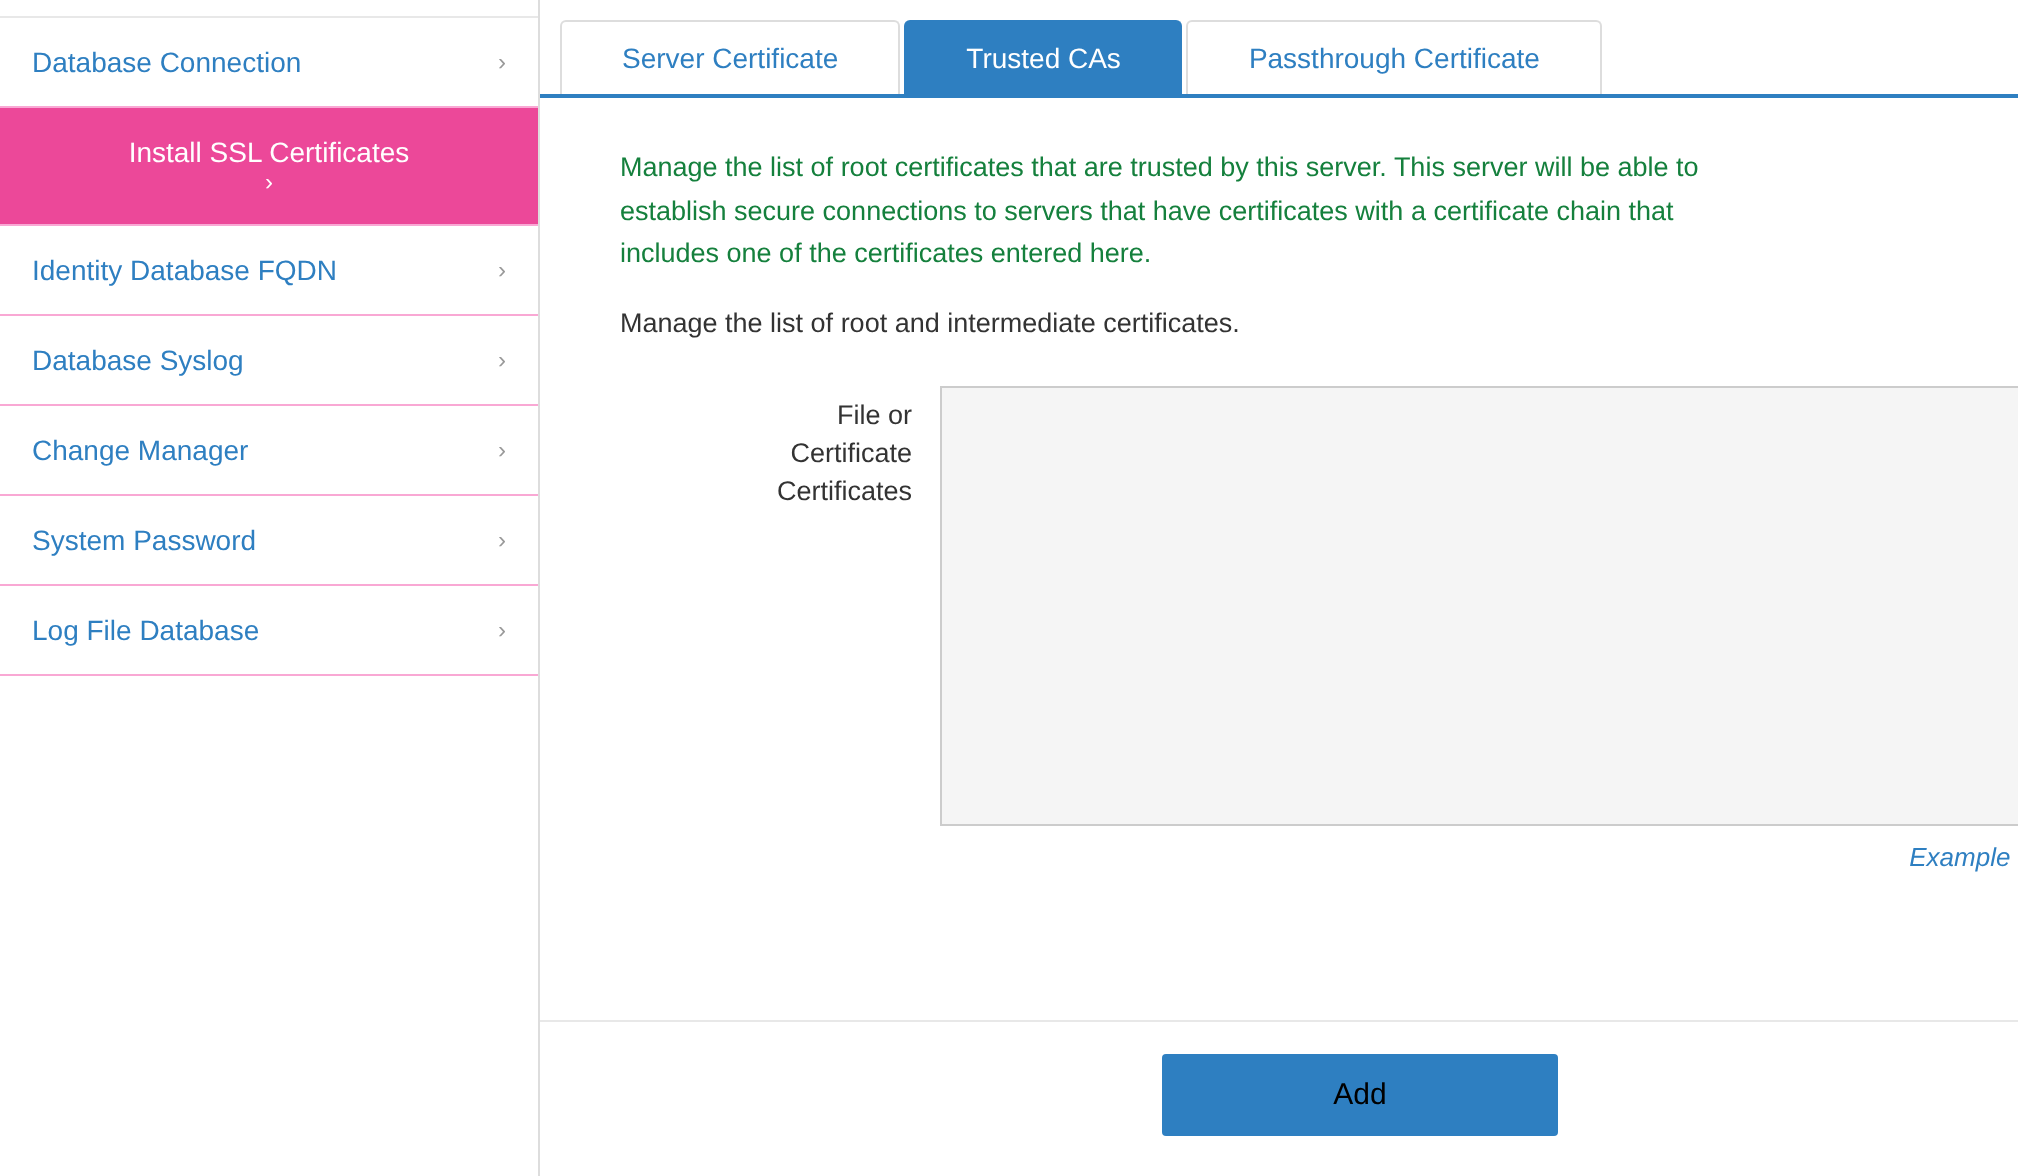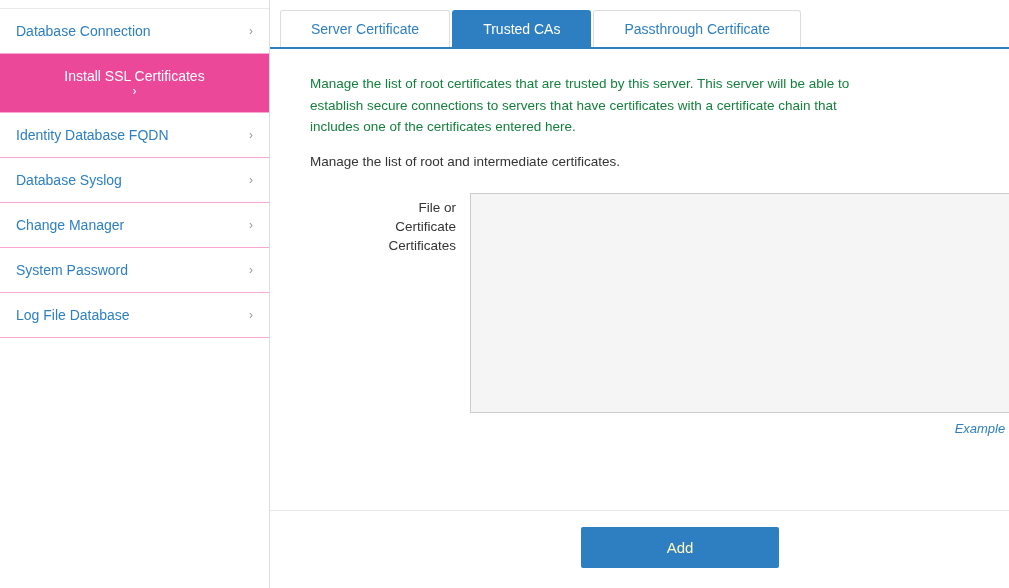--- a/index.html
+++ b/index.html
@@ -161,21 +161,21 @@
     
     .bottom-area {
       display: flex;
       justify-content: center;
       padding: 16px 40px 20px;
       border-top: 1px solid #e8e8e8;
     }
 
     .add-button {
       background: #2e7fc1;
-      color: #fef9c3;
+      color: #000000;
       border: none;
       padding: 12px 86px;
       font-size: 15px;
       cursor: pointer;
       border-radius: 2px;
     }
   </style>
 </head>
 <body>
 

